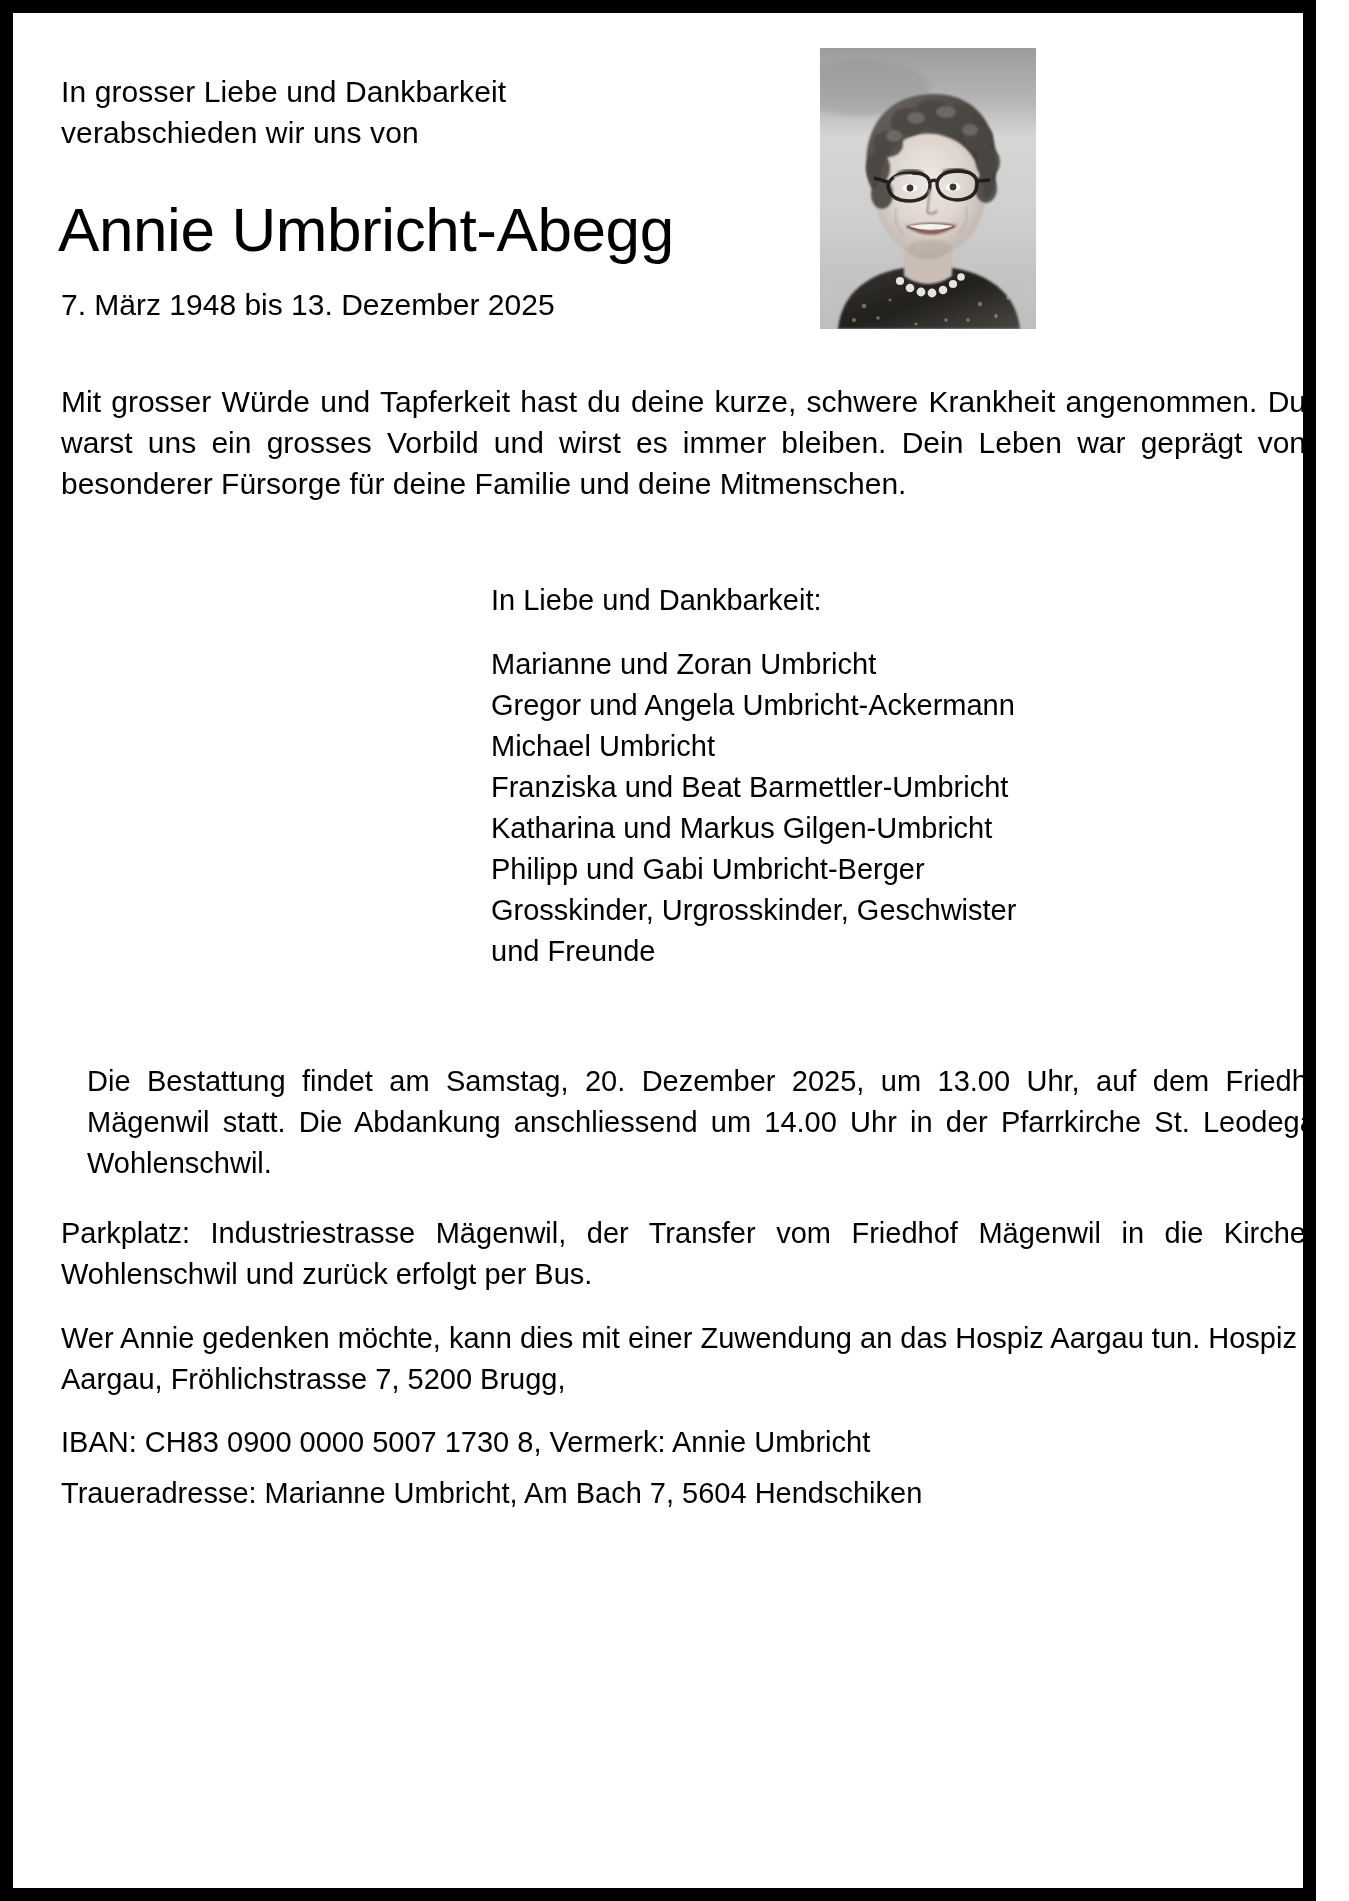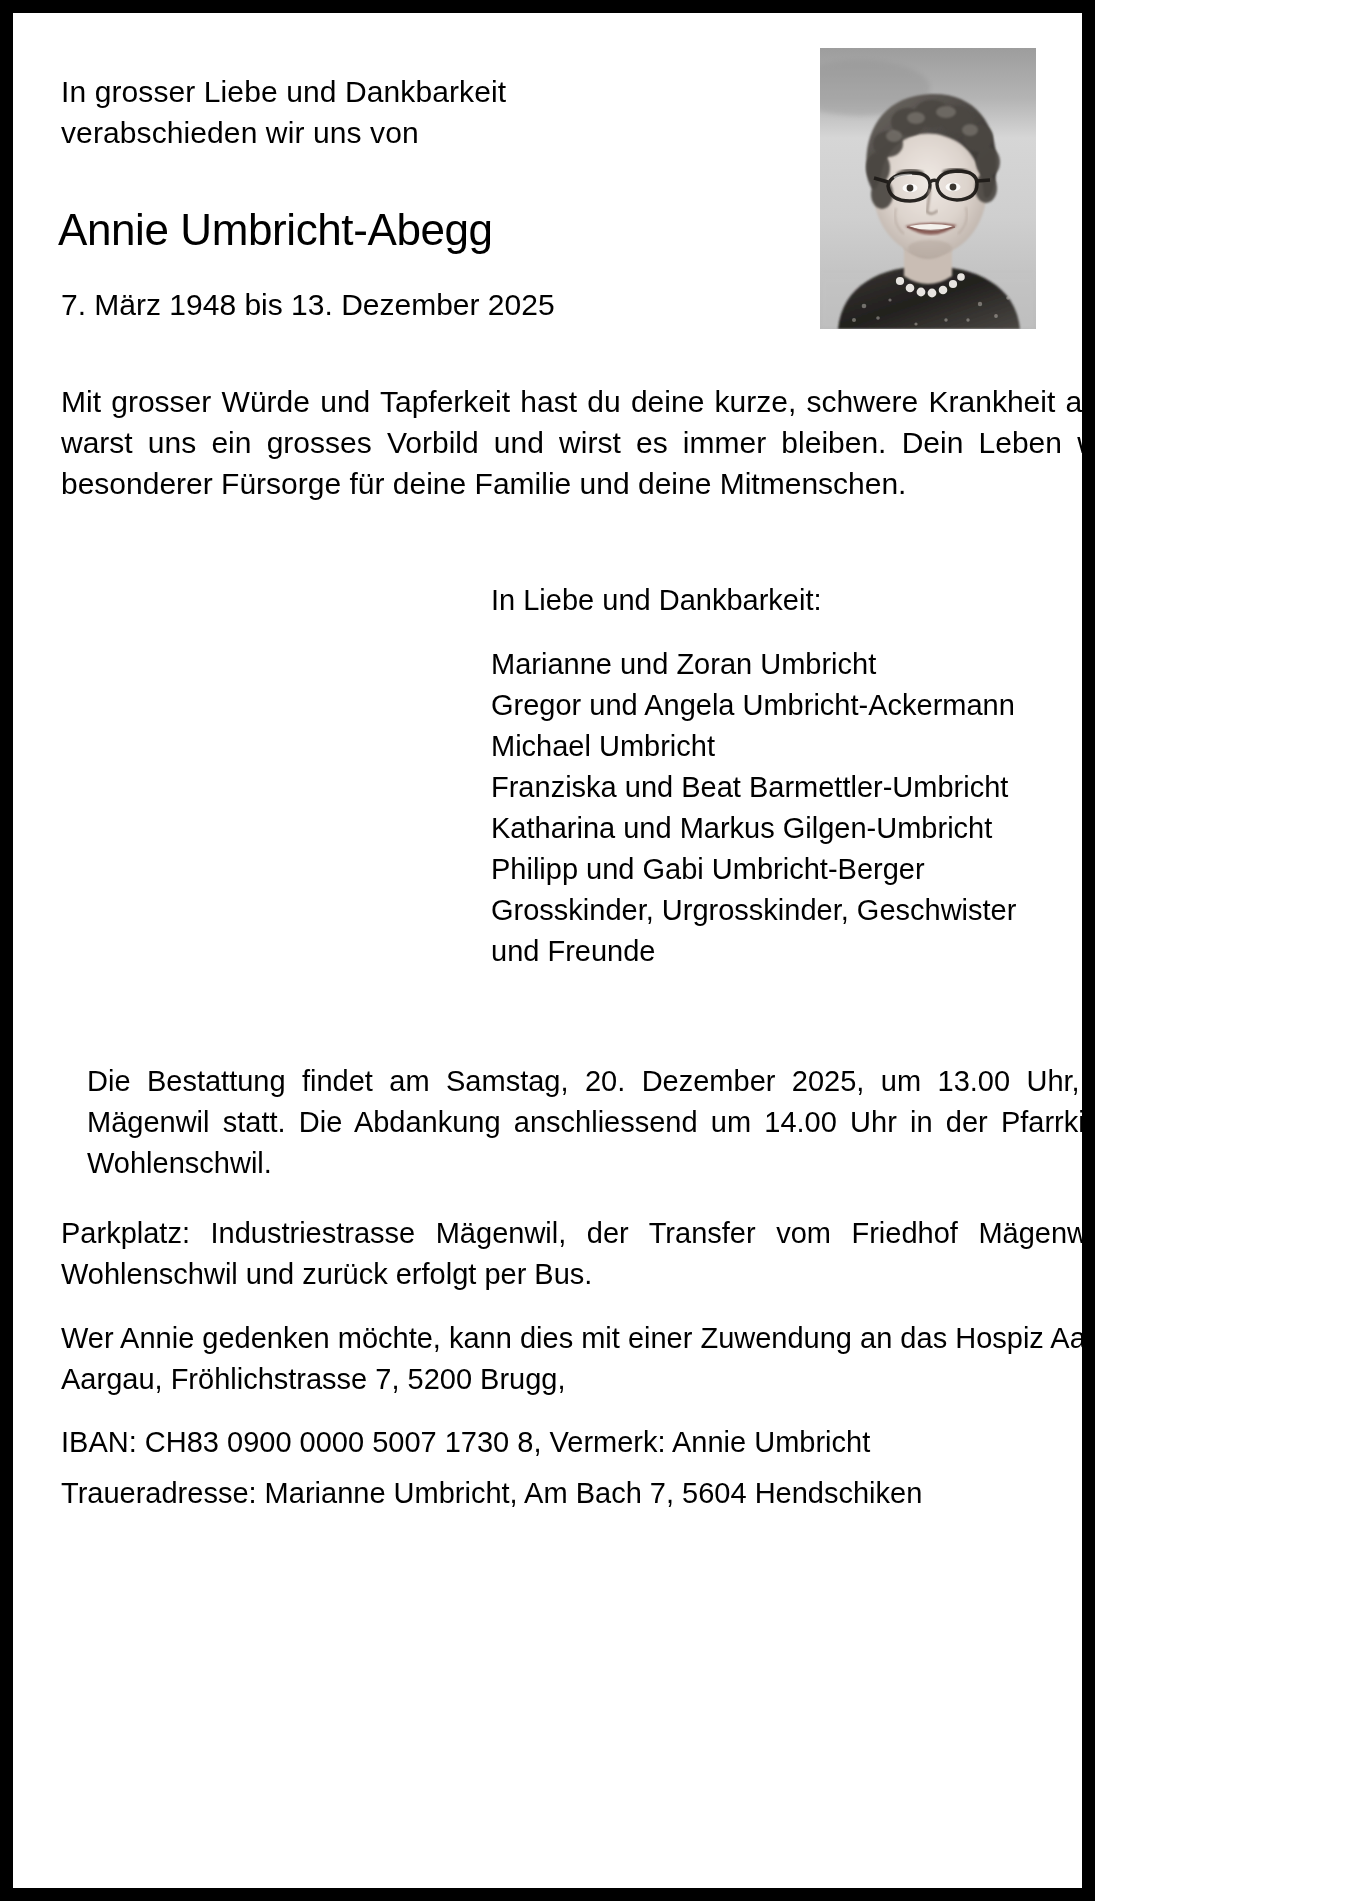--- a/index.html
+++ b/index.html
@@ -12,21 +12,21 @@
 
   body {
     font-family:"Liberation Sans", sans-serif;
     color:#000000;
     -webkit-font-smoothing:antialiased;
   }
 
   
   #notice {
     position:relative;
-    width:1095px;
+    width:1316px;
     height:1901px;
     background:#000000;
     padding:13px;
   }
 
   #sheet {
     position:relative;
     width:100%;
     height:100%;
     background:#ffffff;
@@ -57,21 +57,21 @@
     font-size:30px;
     line-height:41px;
     font-stretch:semi-condensed;
     letter-spacing:.1px;
   }
 
   .deceased-name {
     left:45px;
     top:186px;
     width:760px;
-    font-size:44px;
+    font-size:62px;
     line-height:62px;
     font-weight:400;
     font-stretch:semi-condensed;
     letter-spacing:-.4px;
     white-space:nowrap;
   }
 
   .dates {
     left:48px;
     top:273px;

